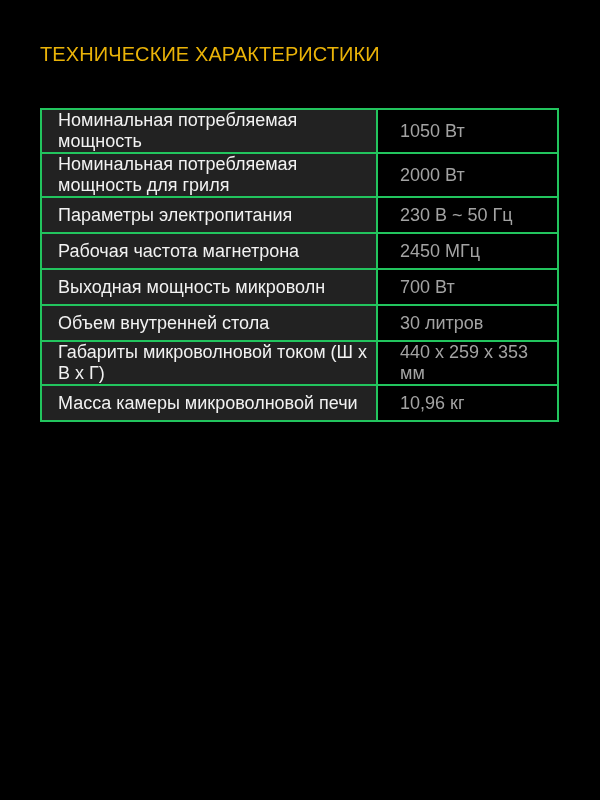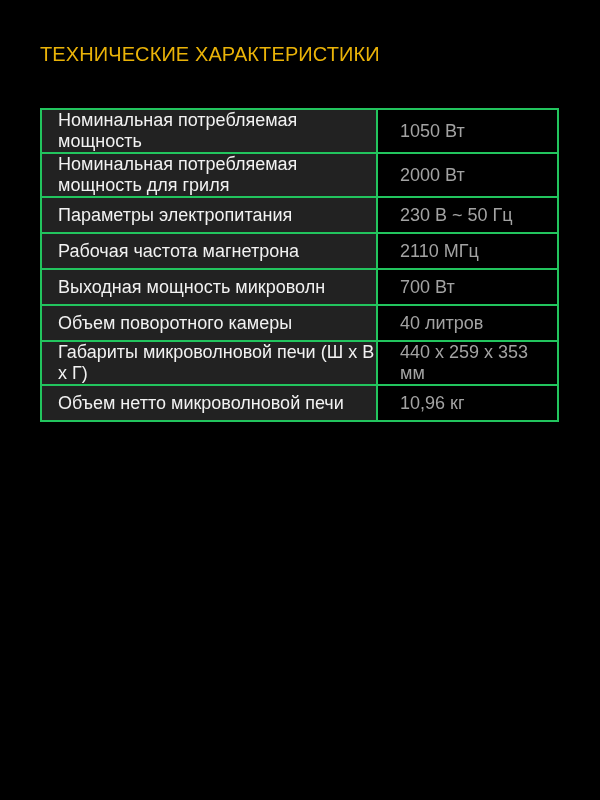--- a/index.html
+++ b/index.html
@@ -24,32 +24,32 @@
     <tr>
         <td class="k">Номинальная потребляемая мощность для гриля</td>
         <td class="v">2000 Вт</td>
       </tr>
     <tr>
         <td class="k">Параметры электропитания</td>
         <td class="v">230 В ~ 50 Гц</td>
       </tr>
     <tr>
         <td class="k">Рабочая частота магнетрона</td>
-        <td class="v">2110 МГц</td>
+        <td class="v">2450 МГц</td>
       </tr>
     <tr>
         <td class="k">Выходная мощность микроволн</td>
         <td class="v">700 Вт</td>
       </tr>
     <tr>
-        <td class="k">Объем поворотного камеры</td>
-        <td class="v">40 литров</td>
+        <td class="k">Объем внутренней стола</td>
+        <td class="v">30 литров</td>
       </tr>
     <tr>
-        <td class="k">Габариты микроволновой печи (Ш х В х Г)</td>
+        <td class="k">Габариты микроволновой током (Ш х В х Г)</td>
         <td class="v">440 х 259 х 353 мм</td>
       </tr>
     <tr>
-        <td class="k">Объем нетто микроволновой печи</td>
+        <td class="k">Масса камеры микроволновой печи</td>
         <td class="v">10,96 кг</td>
       </tr>
   </tbody>
 </table>
 
 </body></html>

